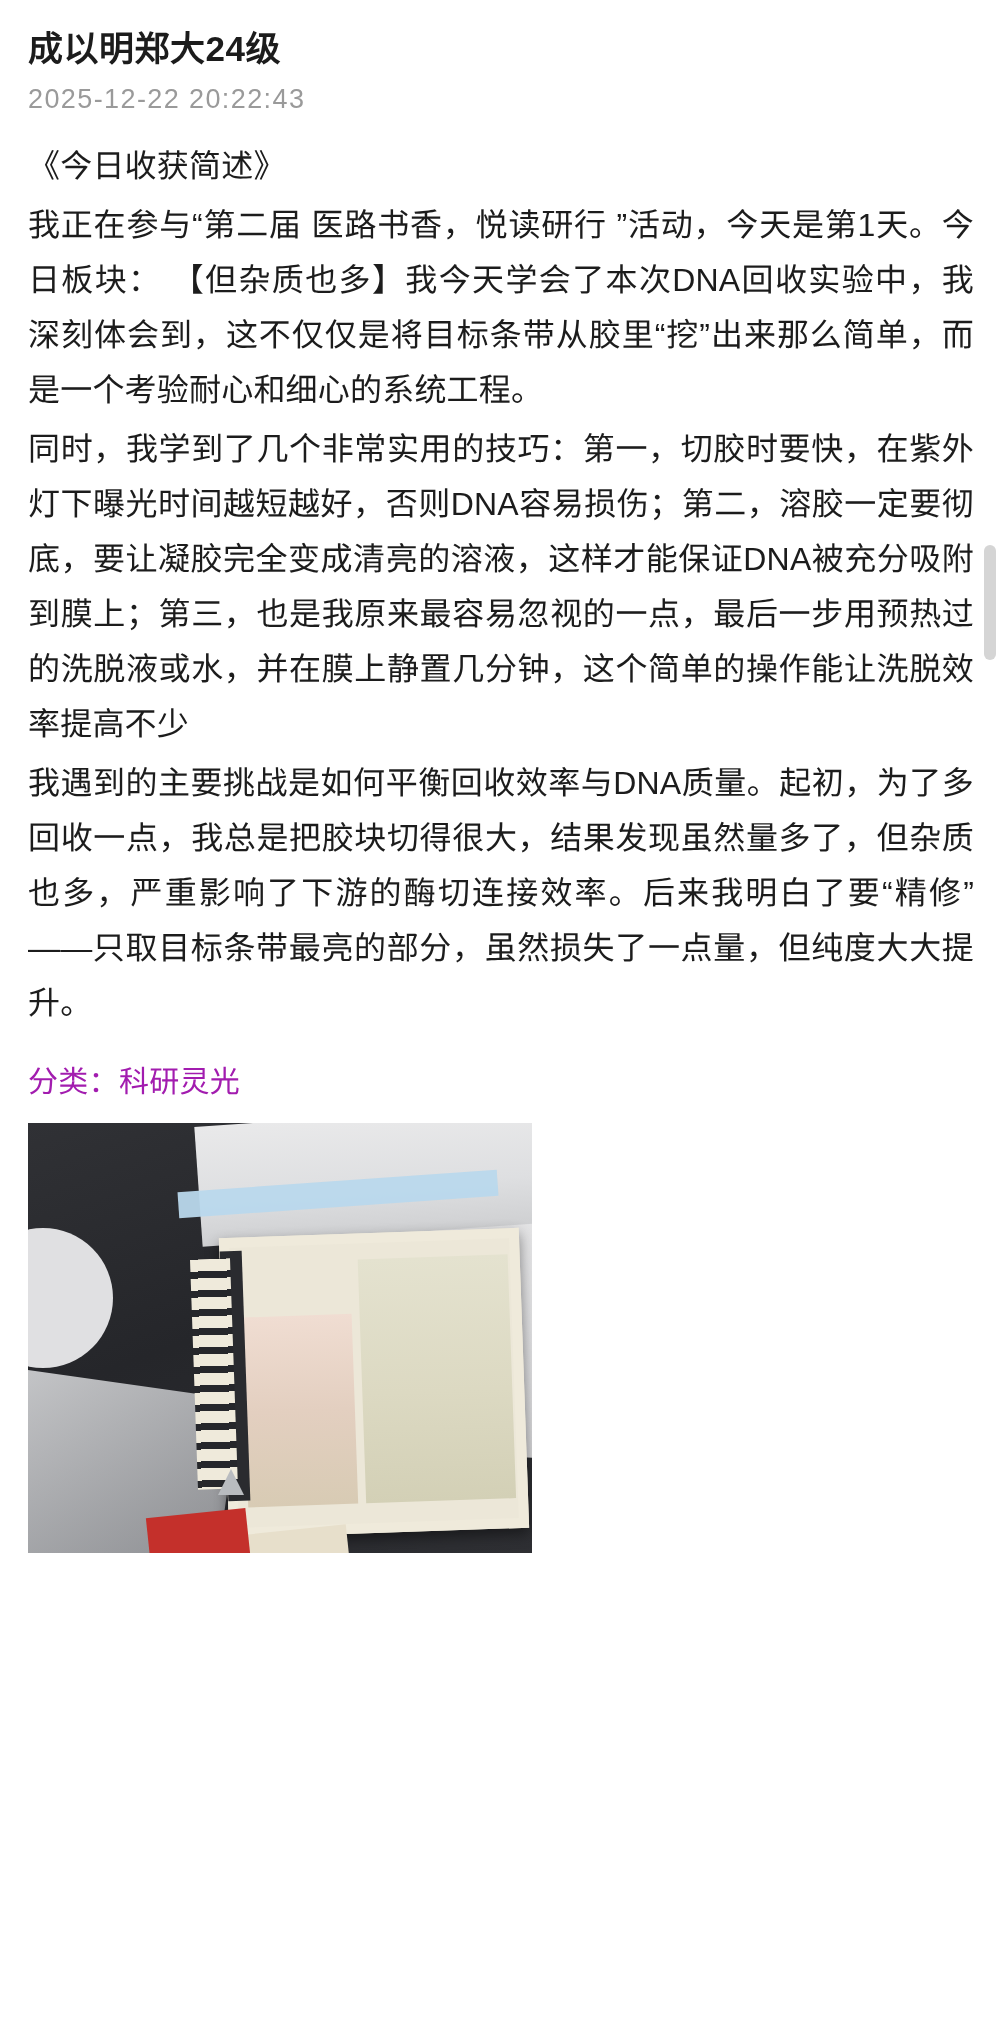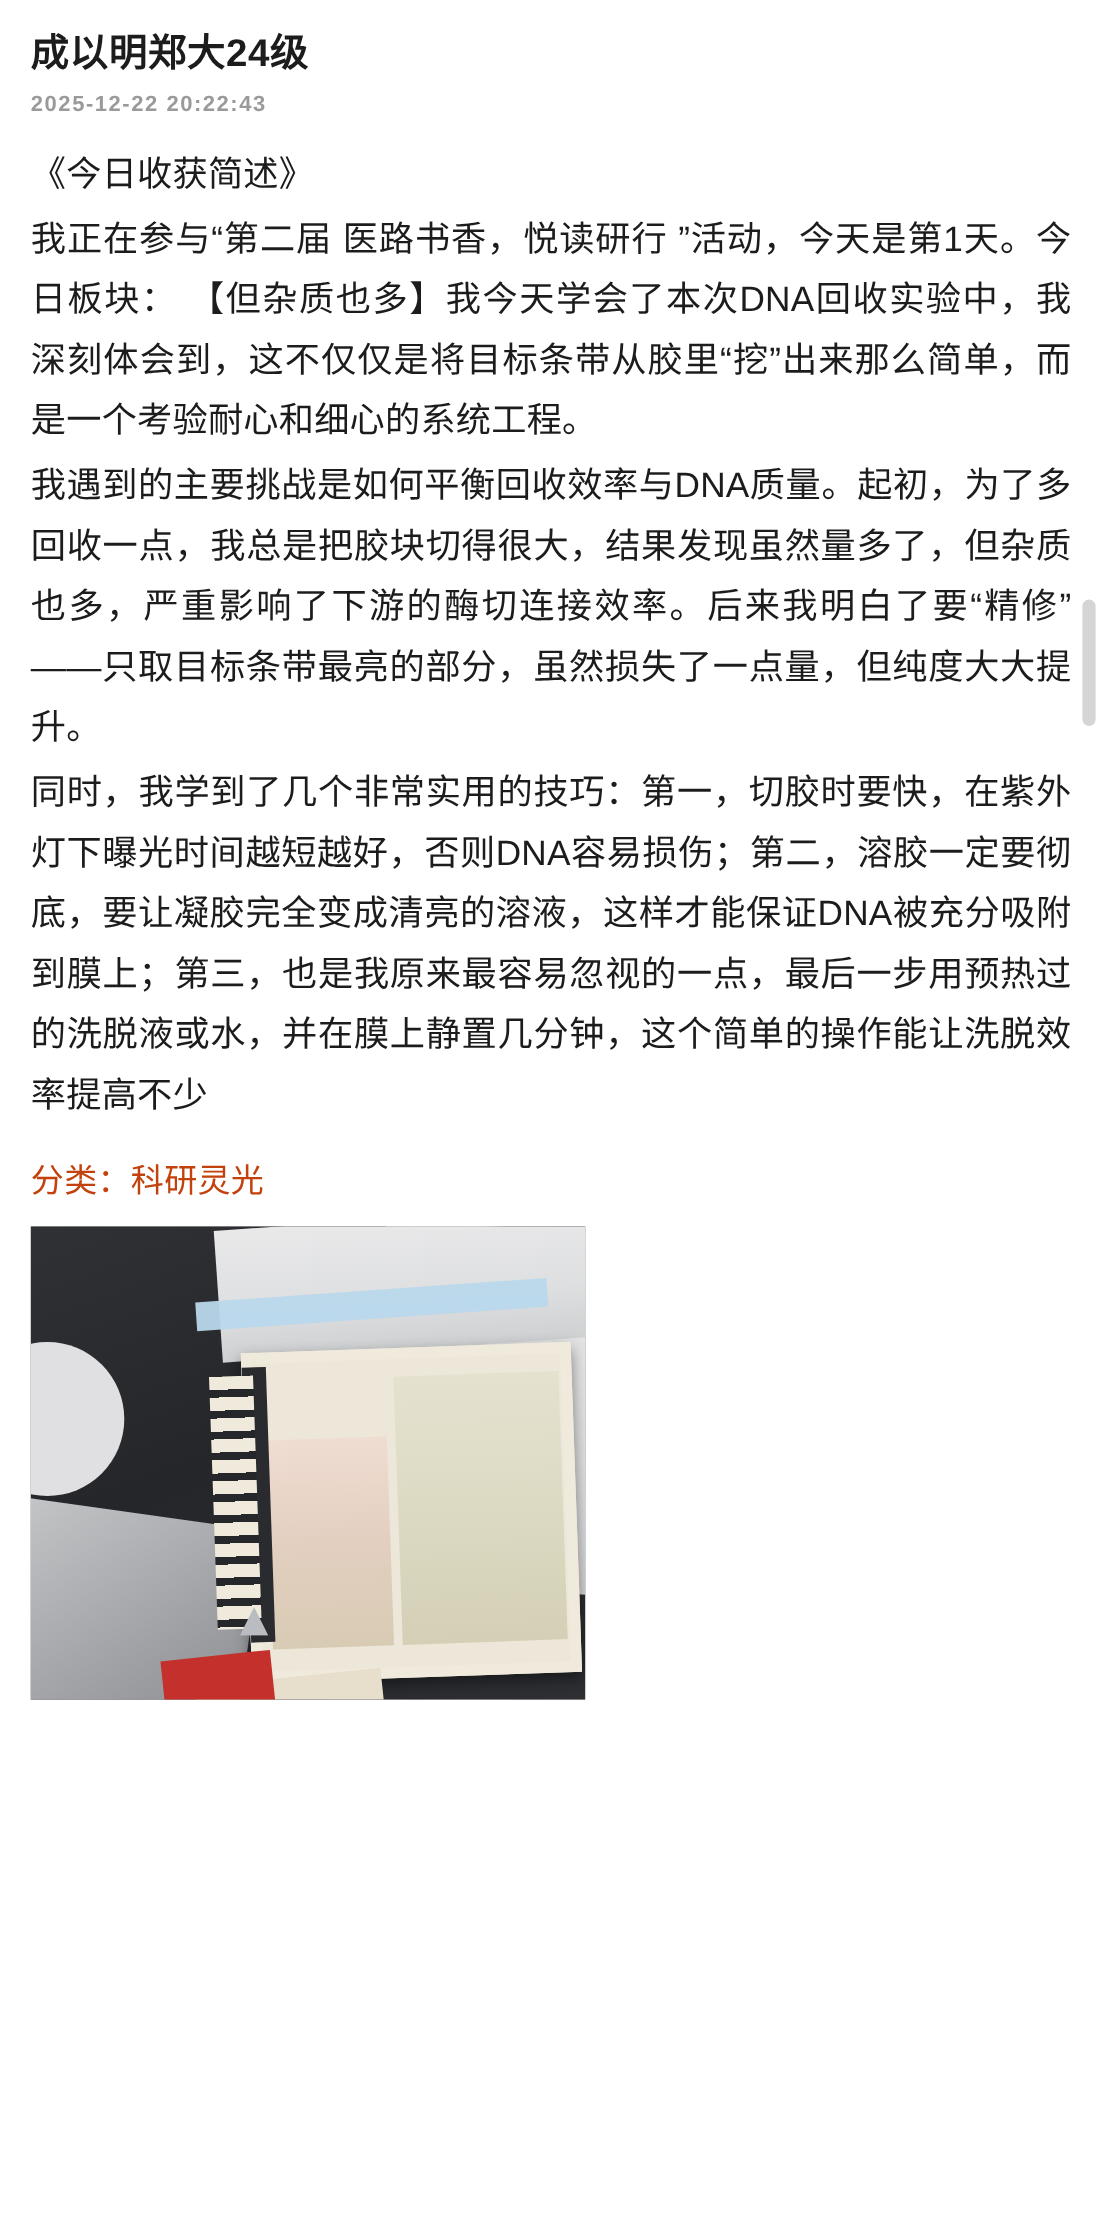--- a/index.html
+++ b/index.html
@@ -25,41 +25,41 @@
   }
   .author {
     font-size: 35px;
     font-weight: 700;
     line-height: 1.3;
     color: #1c1c1c;
     letter-spacing: 0.5px;
     margin: 0 0 12px 2px;
   }
   .timestamp {
-    font-size: 20px;
+    font-size: 27px;
     color: #9a9a9a;
     letter-spacing: 1.4px;
     margin: 0 0 24px 2px;
-    font-weight: 700;
+    font-weight: 400;
   }
   .body-text {
     font-size: 32px;
     line-height: 1.72;
     color: #1c1c1c;
     letter-spacing: 0.2px;
     margin: 0 0 6px 2px;
     text-align: justify;
     word-break: break-word;
   }
   .para {
     margin: 0 0 4px 2px;
   }
   .category {
     font-size: 30px;
-    color: #c2410c;
+    color: #a21caf;
     letter-spacing: 0.3px;
     margin: 26px 0 22px 2px;
   }
   
   .photo {
     width: 504px;
     height: 430px;
     margin-left: 2px;
     position: relative;
     overflow: hidden;
@@ -181,23 +181,23 @@
 <div class="page">
 
   <div class="author">成以明郑大24级</div>
 
   <div class="timestamp">2025-12-22 20:22:43</div>
 
   <div class="body-text para">《今日收获简述》</div>
 
   <div class="body-text para">我正在参与“第二届 医路书香，悦读研行 ”活动，今天是第1天。今日板块： 【但杂质也多】我今天学会了本次DNA回收实验中，我深刻体会到，这不仅仅是将目标条带从胶里“挖”出来那么简单，而是一个考验耐心和细心的系统工程。</div>
 
+  <div class="body-text para">同时，我学到了几个非常实用的技巧：第一，切胶时要快，在紫外灯下曝光时间越短越好，否则DNA容易损伤；第二，溶胶一定要彻底，要让凝胶完全变成清亮的溶液，这样才能保证DNA被充分吸附到膜上；第三，也是我原来最容易忽视的一点，最后一步用预热过的洗脱液或水，并在膜上静置几分钟，这个简单的操作能让洗脱效率提高不少</div>
+
   <div class="body-text para">我遇到的主要挑战是如何平衡回收效率与DNA质量。起初，为了多回收一点，我总是把胶块切得很大，结果发现虽然量多了，但杂质也多，严重影响了下游的酶切连接效率。后来我明白了要“精修”——只取目标条带最亮的部分，虽然损失了一点量，但纯度大大提升。</div>
-
-  <div class="body-text para">同时，我学到了几个非常实用的技巧：第一，切胶时要快，在紫外灯下曝光时间越短越好，否则DNA容易损伤；第二，溶胶一定要彻底，要让凝胶完全变成清亮的溶液，这样才能保证DNA被充分吸附到膜上；第三，也是我原来最容易忽视的一点，最后一步用预热过的洗脱液或水，并在膜上静置几分钟，这个简单的操作能让洗脱效率提高不少</div>
 
   <div class="category">
     <span>分类：</span><span>科研灵光</span>
   </div>
 
   <div class="photo">
     <div class="bg-dark"></div>
     <div class="right-cloth"></div>
     <div class="towel"></div>
     <div class="towel-blue"></div>

